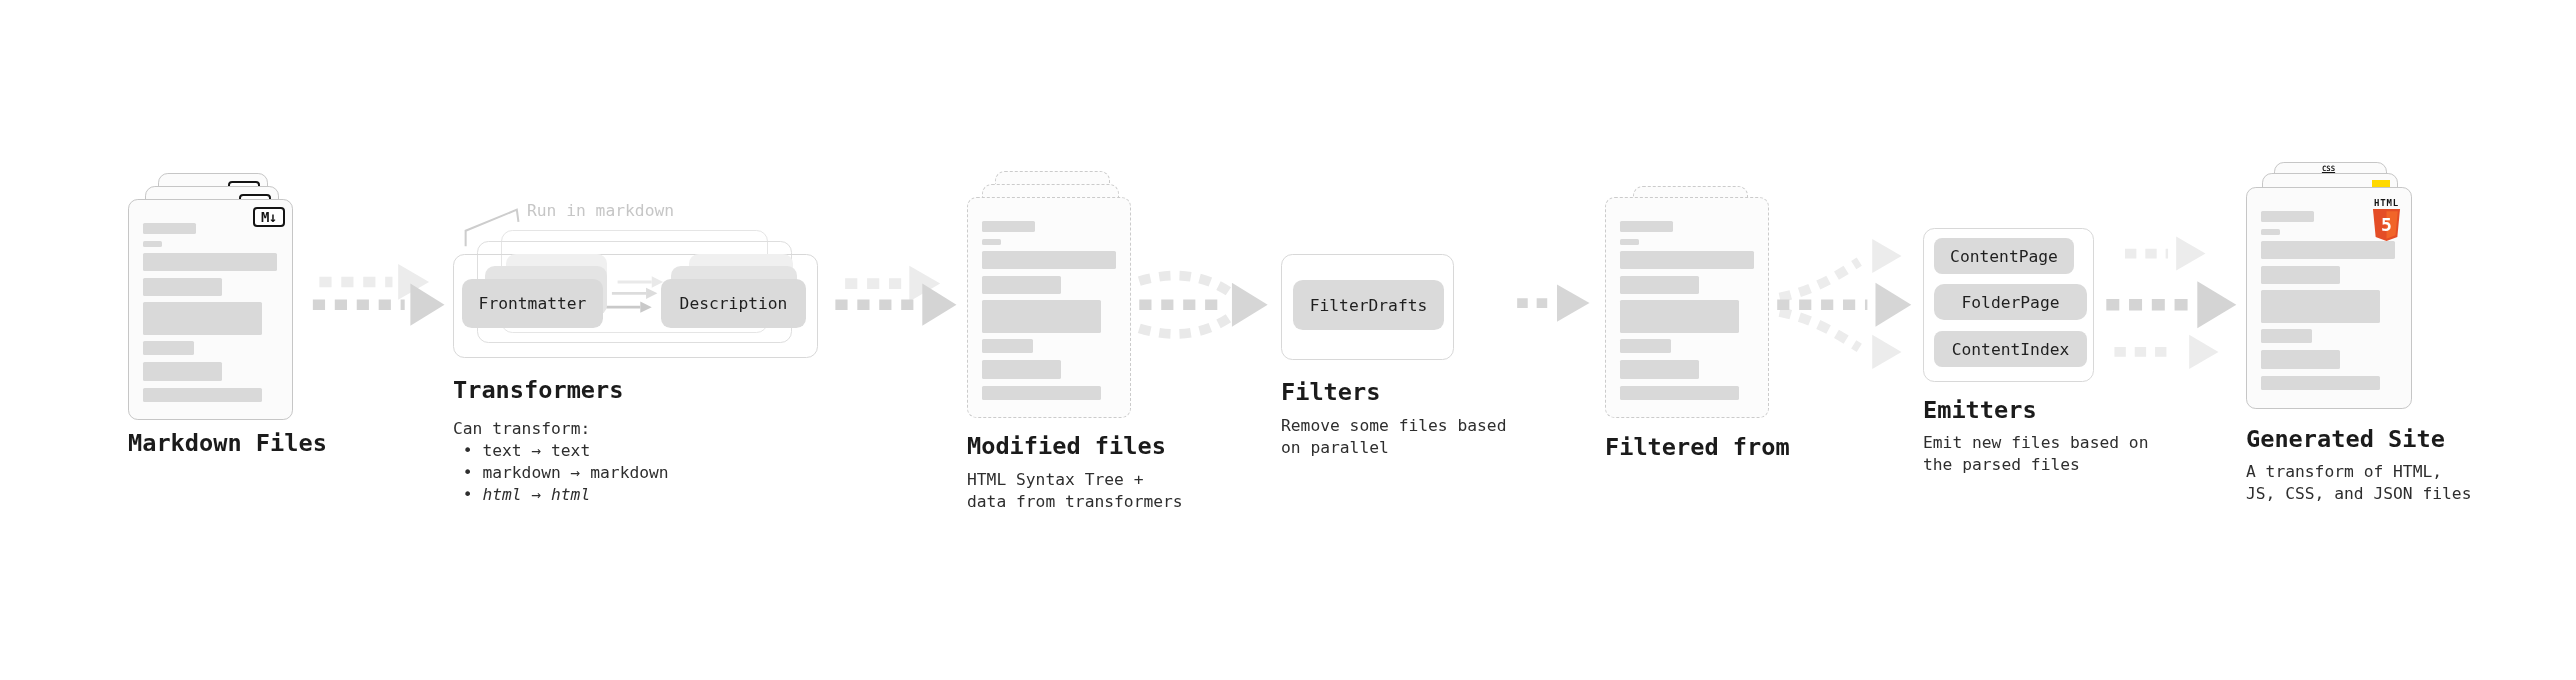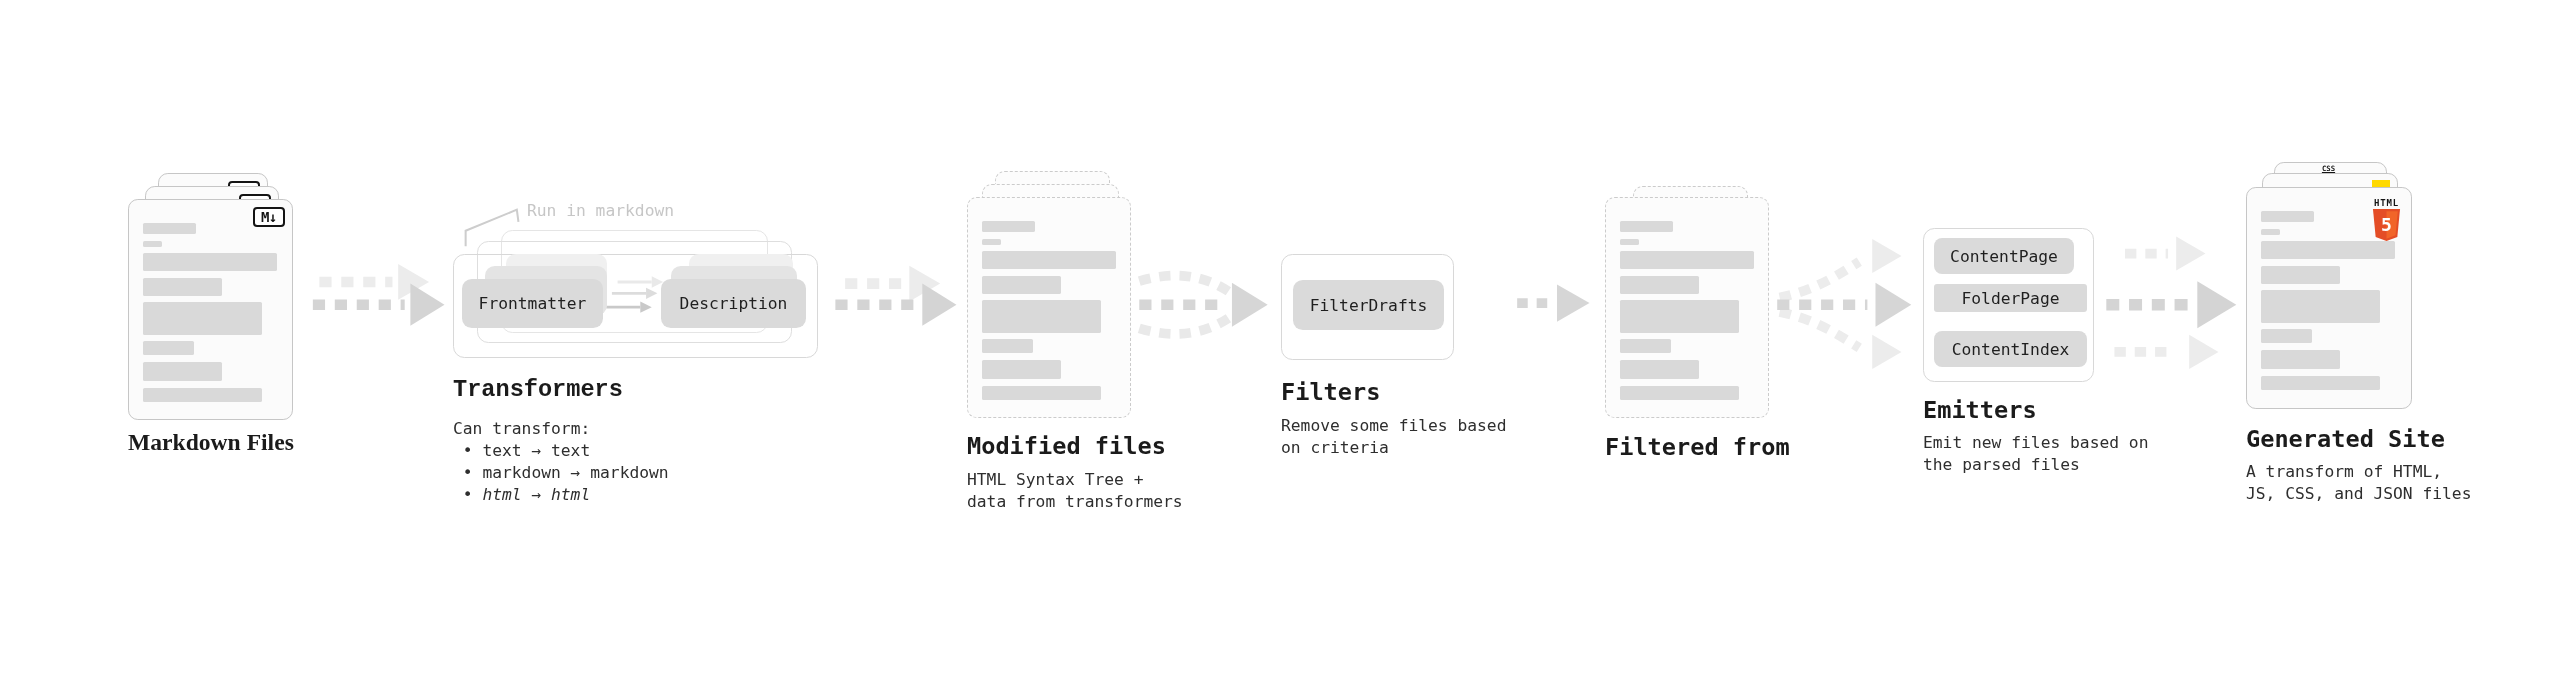--- a/index.html
+++ b/index.html
@@ -172,39 +172,39 @@
         <span></span>
           <span></span>
           <span></span>
           <span></span>
           <span></span>
           <span></span>
           <span></span>
           <span></span>
       </div>
     </div>
-    <div class="stage-title" style="left:128px; top:429px;font-family:Liberation Serif, serif;">Markdown Files</div>
+    <div class="stage-title" style="left:128px; top:429px;">Markdown Files</div>
   </div>
 
   <div>
     <div class="note-label" style="left:527px; top:201px;">Run in markdown</div>
 
     <div class="obox layer-back" style="left:501px; top:230px; width:267px; height:103px;"></div>
     <div class="obox layer-mid" style="left:477px; top:241px; width:315px; height:102px;"></div>
     <div class="obox" style="left:453px; top:254px; width:365px; height:104px;"></div>
 
     <div class="pill ghost2" style="left:506px; top:254px; width:101px; height:49px;"></div>
     <div class="pill ghost1" style="left:485px; top:266px; width:122px; height:49px;"></div>
     <div class="pill" style="left:462px; top:279px; width:141px; height:49px;">Frontmatter</div>
 
     <div class="pill ghost2" style="left:689px; top:254px; width:104px; height:49px;"></div>
     <div class="pill ghost1" style="left:671px; top:266px; width:126px; height:49px;"></div>
     <div class="pill" style="left:661px; top:279px; width:145px; height:49px;">Description</div>
 
-    <div class="stage-title" style="left:453px; top:376px;font-family:Liberation Mono, monospace;">Transformers</div>
+    <div class="stage-title" style="left:453px; top:376px;">Transformers</div>
     <div class="stage-desc" style="left:453px; top:418px;">
       <div>Can transform:</div>
       <div style="padding-left:9.8px;">• text → text</div>
       <div style="padding-left:9.8px;">• markdown → markdown</div>
       <div style="padding-left:9.8px;font-style:italic;">• html → html</div>
     </div>
   </div>
 
   <div>
     <div class="doc dashed" style="left:995px; top:171px; width:115px; height:221px;"></div>
@@ -227,21 +227,21 @@
       <div>data from transformers</div>
     </div>
   </div>
 
   <div>
     <div class="obox filled" style="left:1281px; top:254px; width:173px; height:106px;"></div>
     <div class="pill" style="left:1293px; top:280px; width:151px; height:50px;">FilterDrafts</div>
     <div class="stage-title" style="left:1281px; top:378px;">Filters</div>
     <div class="stage-desc" style="left:1281px; top:415px;">
       <div>Remove some files based</div>
-      <div>on criteria</div>
+      <div>on parallel</div>
     </div>
   </div>
 
   <div>
     <div class="doc dashed" style="left:1633px; top:186px; width:115px; height:221px;"></div>
     <div class="doc dashed" style="left:1605px; top:197px; width:164px; height:221px;">
       <div class="bars">
         <span></span>
           <span></span>
           <span></span>
@@ -251,21 +251,21 @@
           <span></span>
           <span></span>
       </div>
     </div>
     <div class="stage-title" style="left:1605px; top:433px;">Filtered from</div>
   </div>
 
   <div>
     <div class="obox filled" style="left:1923px; top:228px; width:171px; height:154px;"></div>
     <div class="pill" style="left:1934px; top:238px; width:140px; height:36px; border-radius:8.1px;">ContentPage</div>
-    <div class="pill" style="left:1934px; top:284px; width:153px; height:28px; border-radius:3px;">FolderPage</div>
+    <div class="pill" style="left:1934px; top:284px; width:153px; height:36px; border-radius:10px;">FolderPage</div>
     <div class="pill" style="left:1934px; top:331px; width:153px; height:36px; border-radius:8.1px;">ContentIndex</div>
     <div class="stage-title" style="left:1923px; top:396px;">Emitters</div>
     <div class="stage-desc" style="left:1923px; top:432px;">
       <div>Emit new files based on</div>
       <div>the parsed files</div>
     </div>
   </div>
 
   <div>
     <div class="doc" style="left:2274px; top:162px; width:113px; height:222px;">

